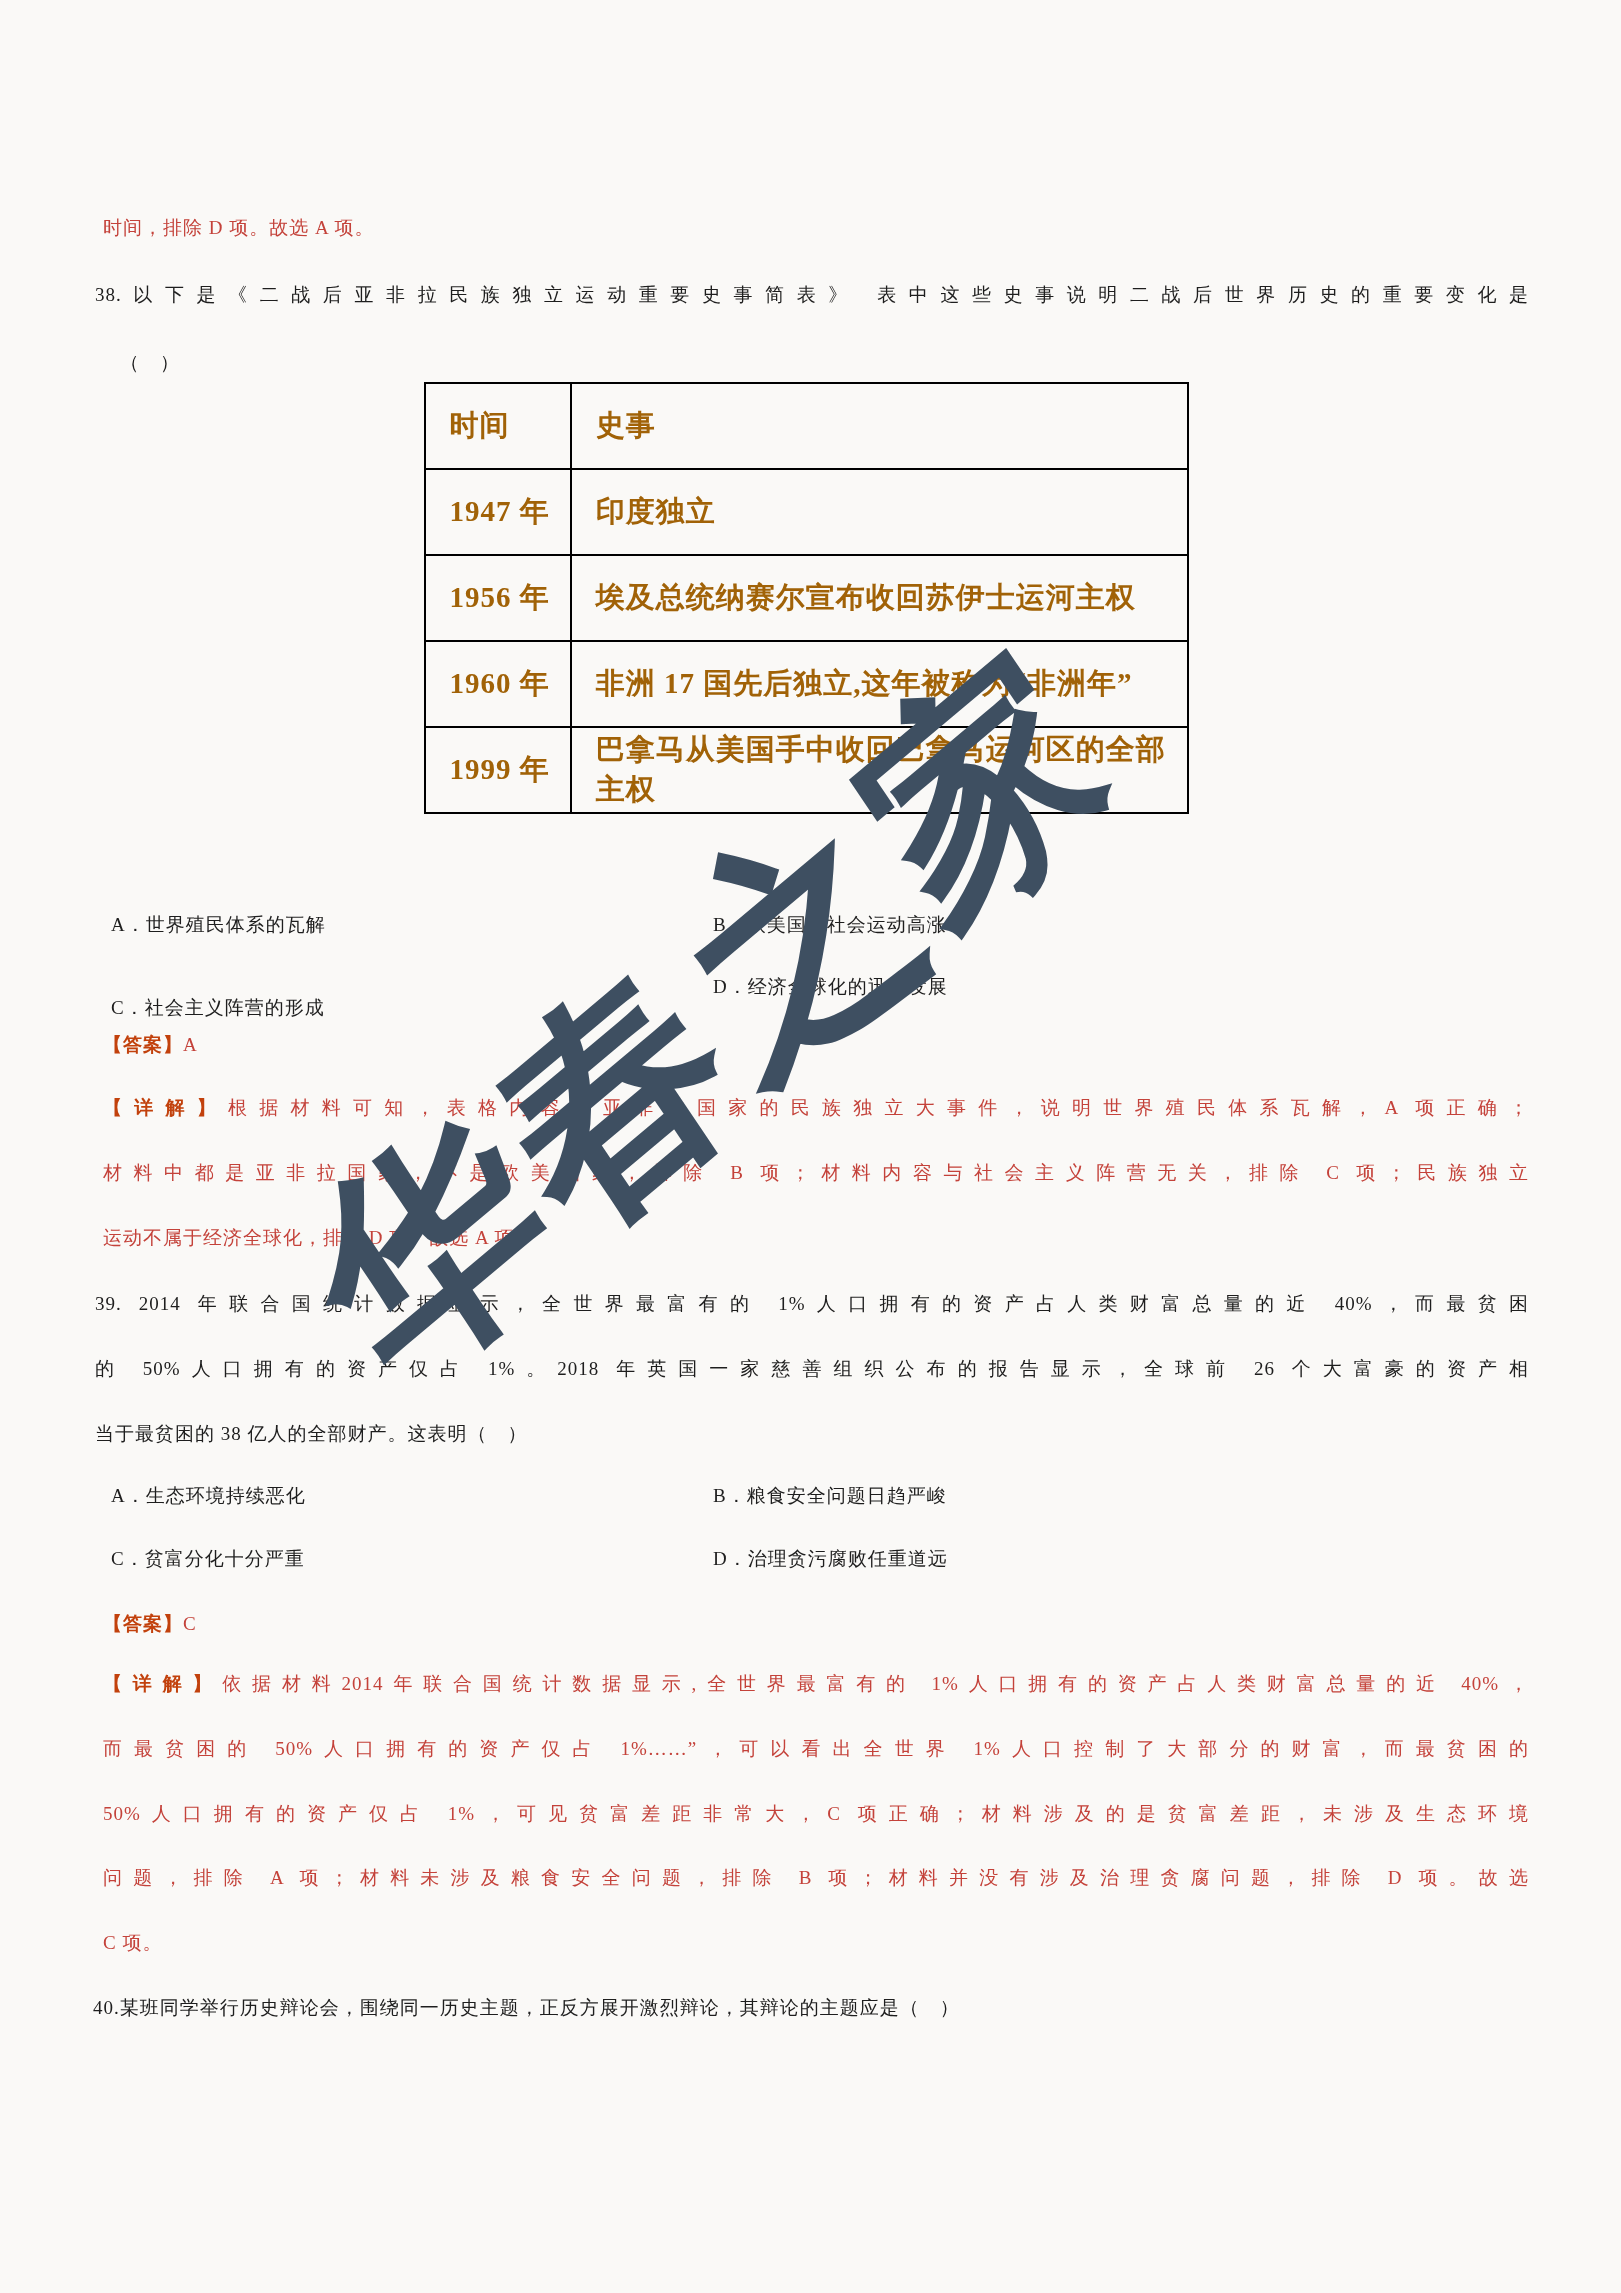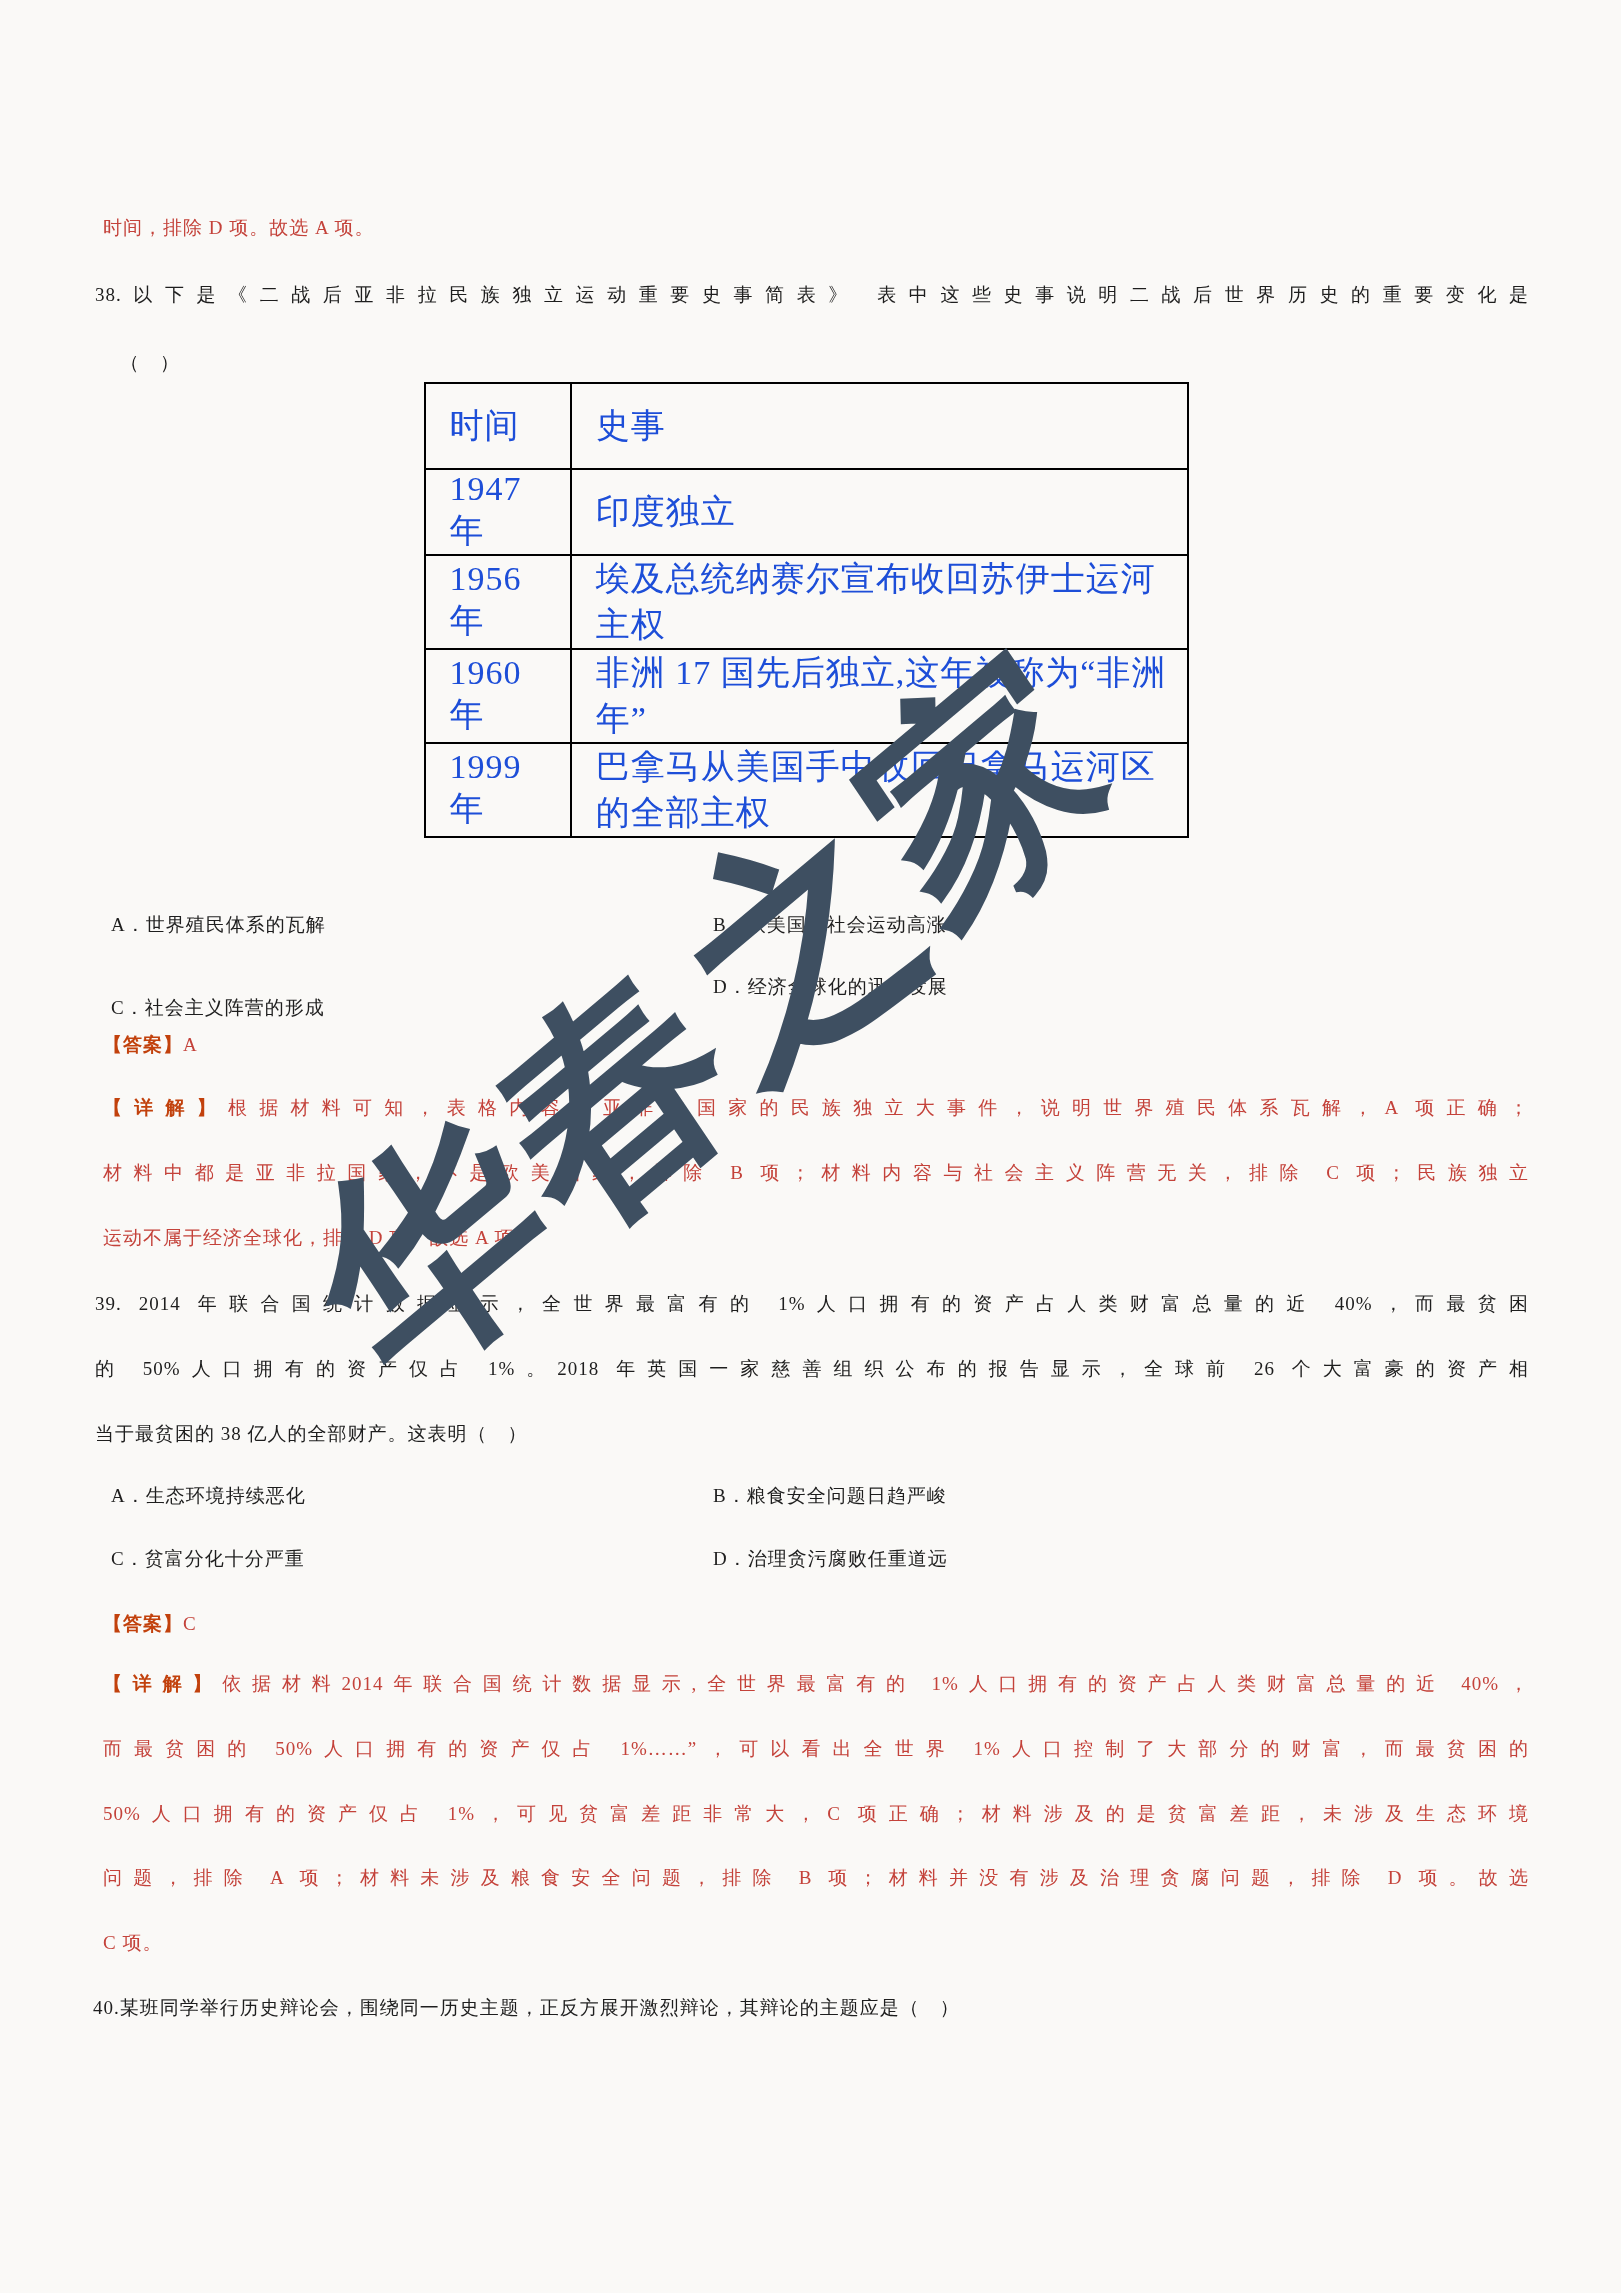--- a/index.html
+++ b/index.html
@@ -17,22 +17,22 @@
   }
   .j{white-space:normal;text-align:justify;text-align-last:justify;}
   .red{color:#c4423a;}
   .lbl{font-weight:bold;color:#c2410c;}
   table.hist{
     position:absolute;left:424px;top:382px;
     border-collapse:collapse;table-layout:fixed;width:765px;
   }
   table.hist td{
     border:2px solid #000;height:84px;
-    font-size:34px;color:#1d4ed8;letter-spacing:1px;
-    padding:0 9.8px 0 23.5px;vertical-align:middle;background:transparent;
+    font-size:29px;color:#a16207;letter-spacing:1px;
+    padding:0 9.8px 0 23.5px;vertical-align:middle;background:transparent;font-weight:bold;
   }
   td.c1{width:111px;}
   .watermark{
     position:absolute;left:343px;top:1210px;z-index:10;
     transform:rotate(-40deg) skewX(-6deg);transform-origin:0 50%;
     font-family:"DejaVu Sans","Liberation Sans",sans-serif;
     font-weight:bold;font-size:230px;line-height:230px;
     letter-spacing:9.8px;color:#3e4f61;white-space:pre;
     pointer-events:none;
   }

